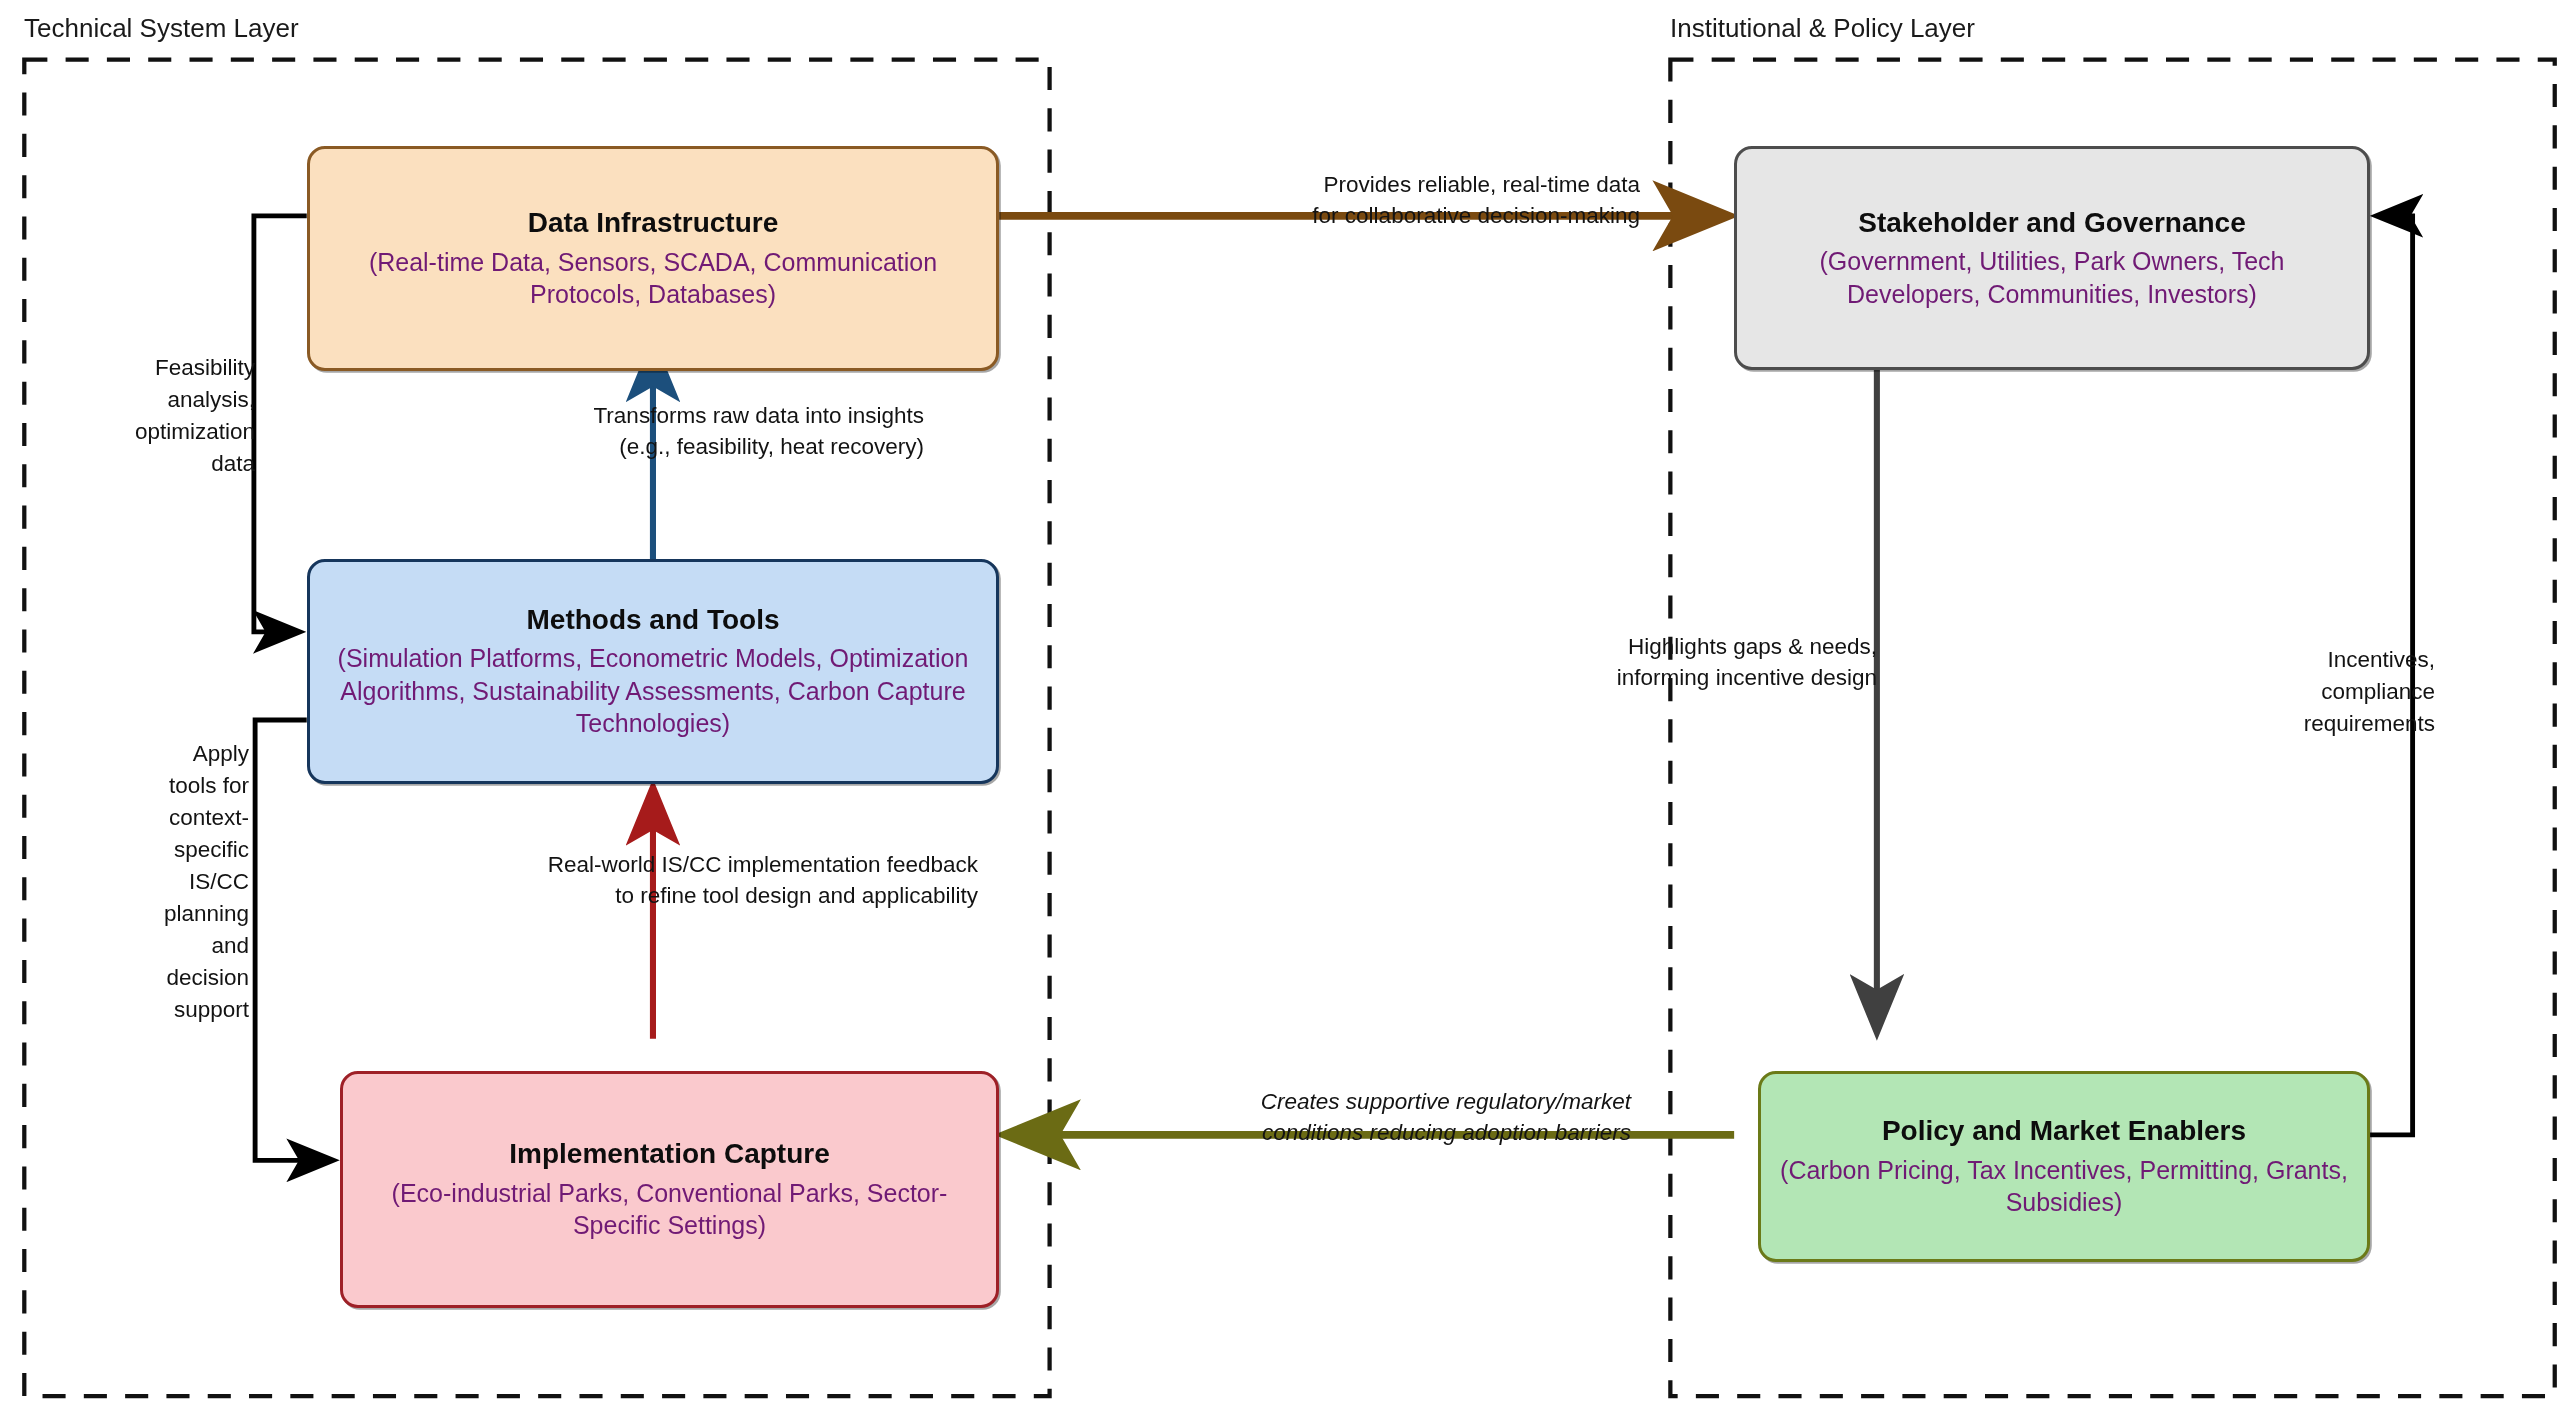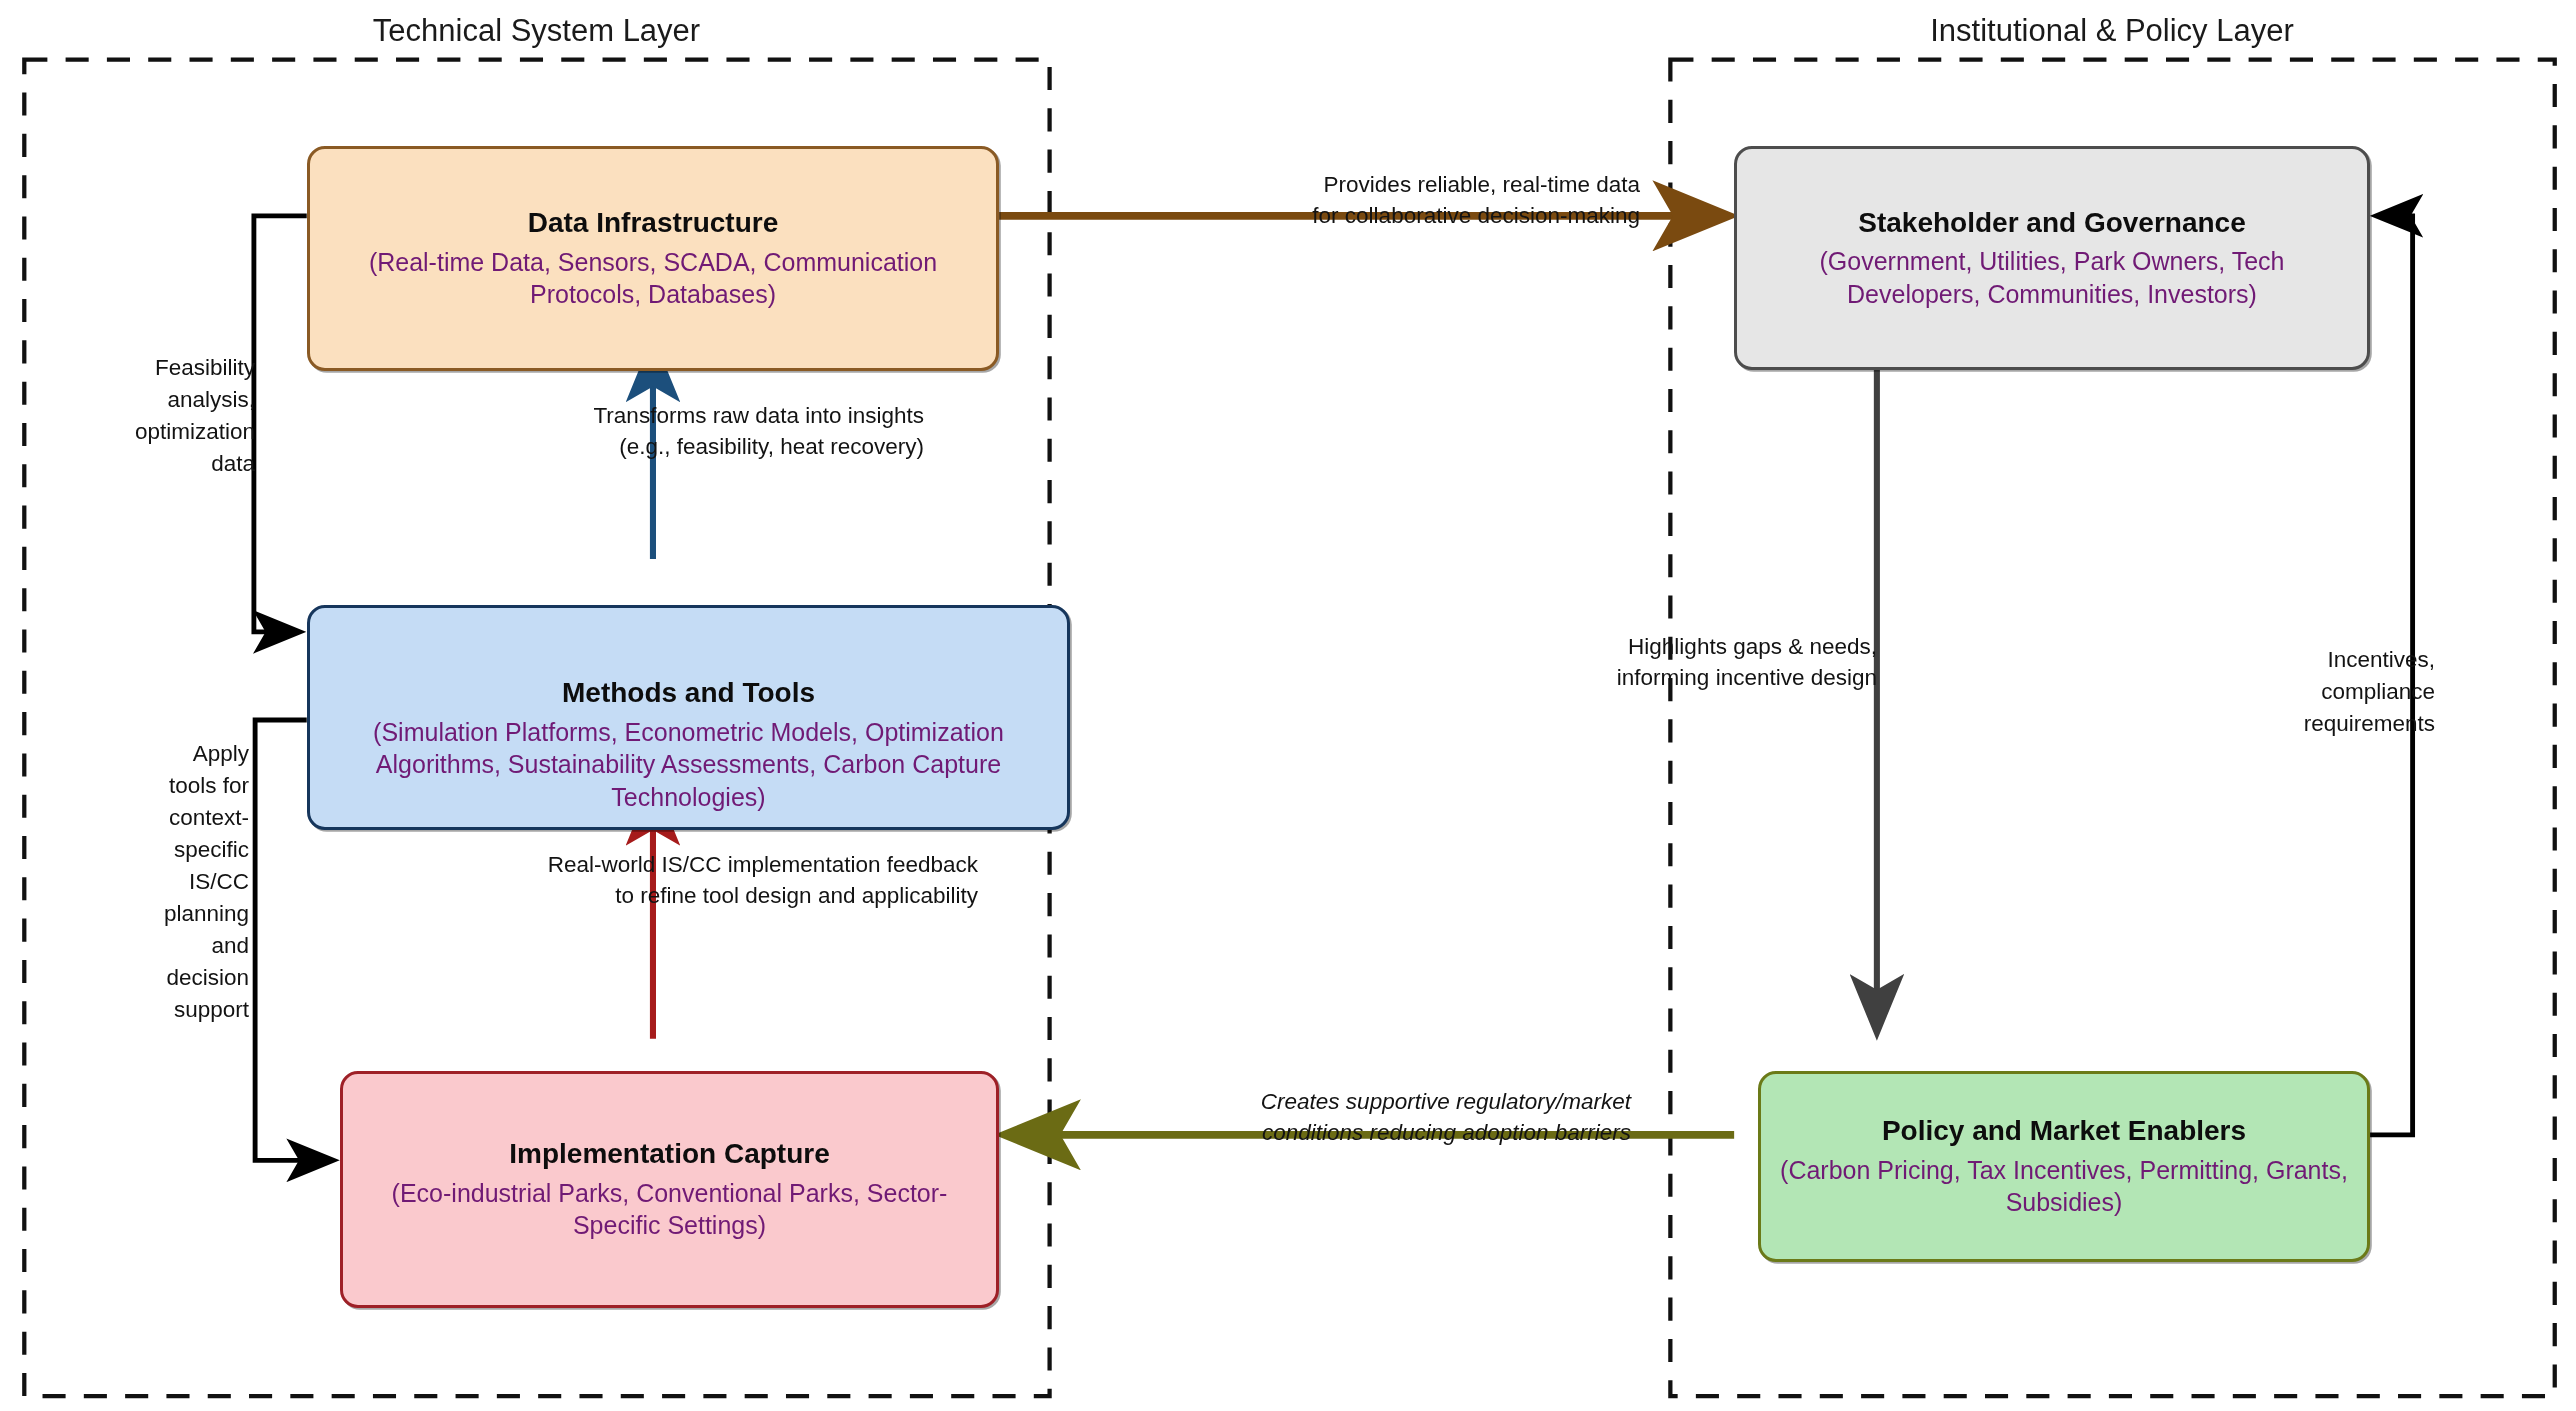--- a/index.html
+++ b/index.html
@@ -8,24 +8,24 @@
     background: #ffffff;
     font-family: "Liberation Sans", sans-serif;
     overflow: hidden;
   }
   #stage { position: relative; width: 2576px; height: 1412px; }
 
   svg.layer { position: absolute; top: 0; left: 0; width: 2576px; height: 1412px; pointer-events: none; }
 
   .layer-title {
     position: absolute;
-    font-size: 31px;
+    font-size: 26px;
     color: #1a1a1a;
     white-space: nowrap;
-    text-align: center;
+    text-align: left;
   }
 
   .node {
     position: absolute;
     border-radius: 18px;
     display: flex;
     flex-direction: column;
     align-items: center;
     justify-content: center;
     text-align: center;
@@ -106,21 +106,21 @@
 
   <div class="layer-title" style="left:24px; top:13.4px; width:1025px;">Technical System Layer</div>
   <div class="layer-title" style="left:1670px; top:13.4px; width:884px;">Institutional &amp; Policy Layer</div>
 
   <div class="node" style="left:307px; top:114px; width:692px; height:225px; background:#fbe0bf; border:3.6px solid #8a5a24;">
     <div class="title">Data Infrastructure</div>
     <div class="sub">(Real-time Data, Sensors, SCADA,
 Communication Protocols, Databases)</div>
   </div>
 
-  <div class="node" style="left:307px; top:573px; width:763px; height:225px; background:#c5dcf5; border:3.6px solid #16365c;justify-content:flex-end;">
+  <div class="node" style="left:307px; top:527px; width:692px; height:225px; background:#c5dcf5; border:3.6px solid #16365c;">
     <div class="title">Methods and Tools</div>
     <div class="sub">(Simulation Platforms, Econometric Models,
 Optimization Algorithms, Sustainability
 Assessments, Carbon Capture Technologies)</div>
   </div>
 
   <div class="node" style="left:340px; top:1039px; width:659px; height:237px; background:#fac9cd; border:3.6px solid #9e2027;">
     <div class="title">Implementation Capture</div>
     <div class="sub">(Eco-industrial Parks, Conventional Parks,
 Sector-Specific Settings)</div>

